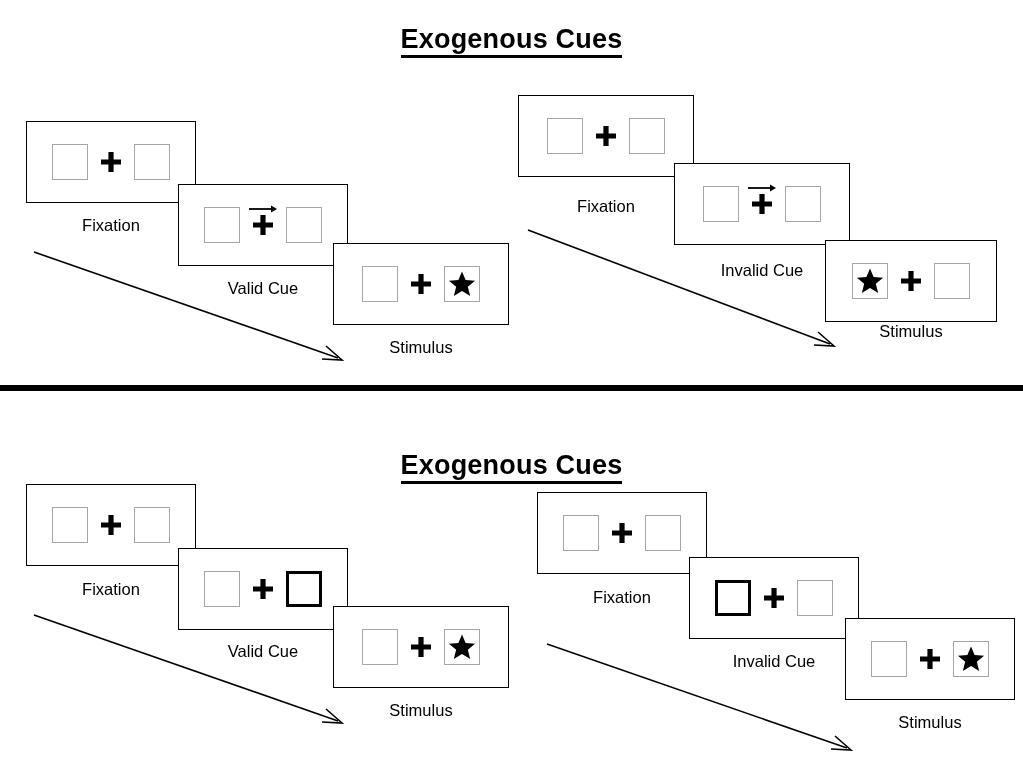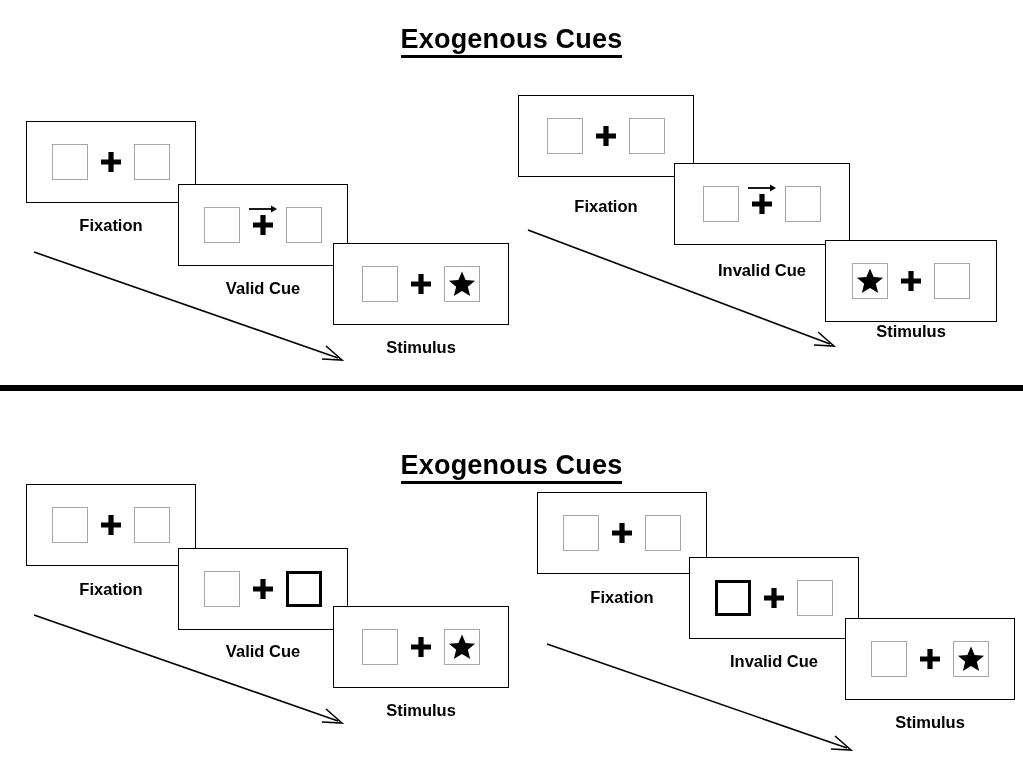--- a/index.html
+++ b/index.html
@@ -102,21 +102,21 @@
   .star {
     width: 28px;
     height: 28px;
     display: block;
   }
 
   
   .frame-label {
     position: absolute;
     font-size: 16.5px;
-    font-weight: bold;
+    font-weight: normal;
     white-space: nowrap;
     text-align: center;
   }
 
   
   .time-arrow {
     position: absolute;
     overflow: visible;
     pointer-events: none;
   }

